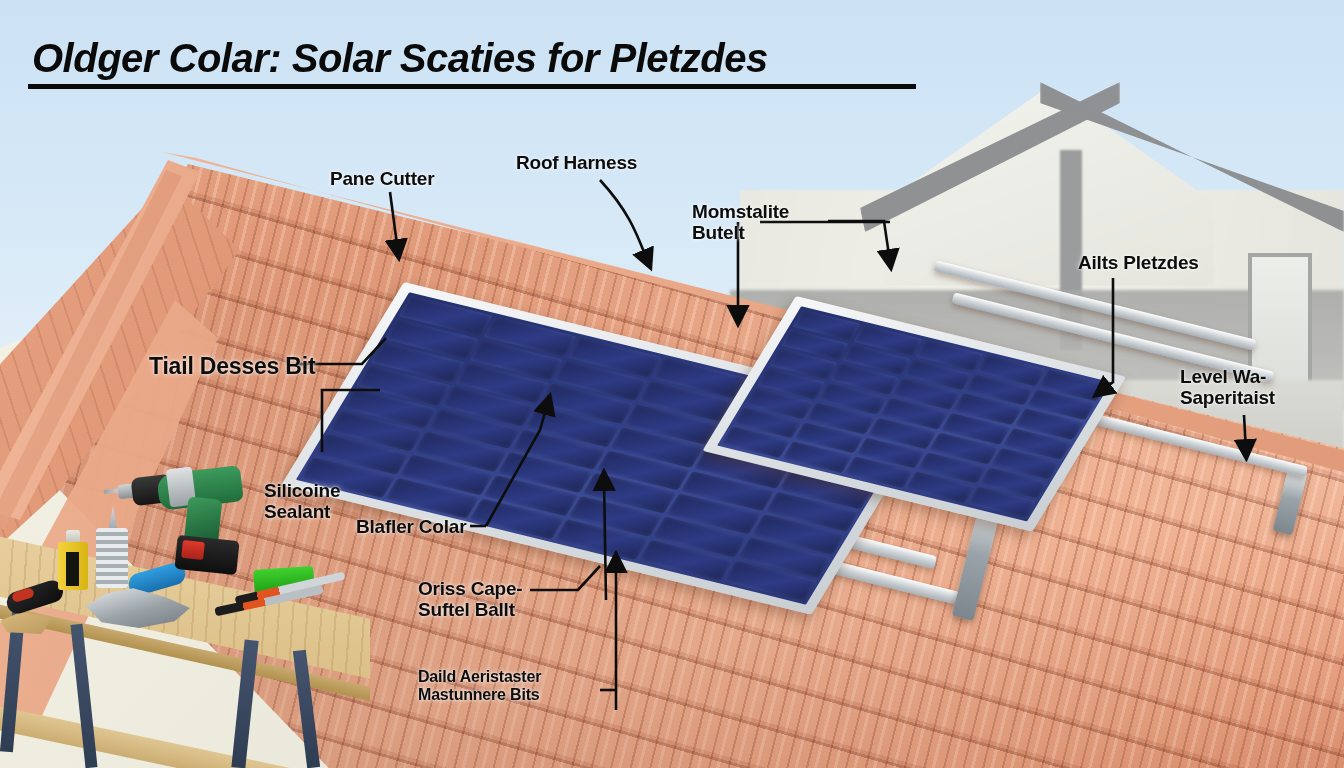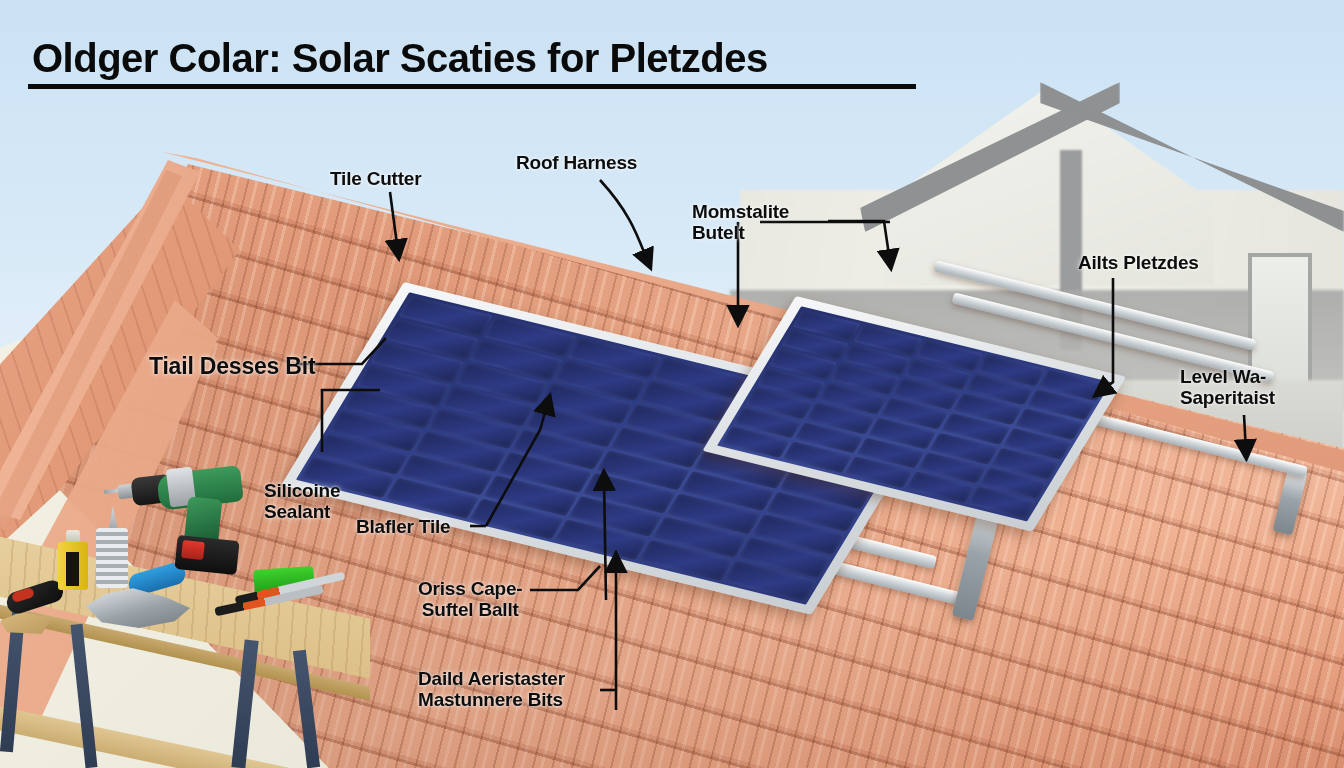--- a/index.html
+++ b/index.html
@@ -261,21 +261,21 @@
     position:absolute;color:#0d0d0d;font-weight:bold;
     font-family:"Liberation Sans", sans-serif;
     line-height:1.12;letter-spacing:-0.2px;
     text-shadow:0 0 3px rgba(255,255,255,.85), 0 0 6px rgba(255,255,255,.6);
     white-space:pre-line;
   }
 
   
   .title{
     position:absolute;left:32px;top:36px;
-    font-size:40px;font-weight:bold;
+    font-size:40px;font-weight:bold;font-style:italic;
     color:#0a0a0a;letter-spacing:-0.5px;
     white-space:nowrap;
   }
   .title-rule{
     position:absolute;left:28px;top:84px;width:888px;height:5px;background:#0a0a0a;
   }
 
   svg.leaders{position:absolute;left:0;top:0;width:1344px;height:768px;pointer-events:none;}
 </style>
 </head>
@@ -474,41 +474,41 @@
       <path d="M470,526 L486,526"></path>
 
       <path d="M530,590 L578,590 L600,566"></path>
 
       <path d="M600,690 L616,690"></path>
 
       <path d="M760,222 L890,222"></path>
     </g>
   </svg>
 
-  <div class="lbl" style="left:330px;top:168px;font-size:19px;">Tile Cutter</div>
+  <div class="lbl" style="left:330px;top:168px;font-size:19px;">Pane Cutter</div>
 
   <div class="lbl" style="left:516px;top:152px;font-size:19px;">Roof Harness</div>
 
   <div class="lbl" style="left:692px;top:186px;font-size:19px;margin-top:15px;">Momstalite
 Butelt</div>
 
   <div class="lbl" style="left:1078px;top:252px;font-size:19px;">Ailts Pletzdes</div>
 
   <div class="lbl" style="left:1180px;top:366px;font-size:19px;">Level Wa-
 Saperitaist</div>
 
   <div class="lbl" style="left:149px;top:354px;font-size:23px;">Tiail Desses Bit</div>
 
   <div class="lbl" style="left:264px;top:452px;font-size:19px;margin-top:28px;">Silicoine
 Sealant</div>
 
-  <div class="lbl" style="left:356px;top:516px;font-size:19px;">Blafler Tile</div>
-
-  <div class="lbl" style="left:418px;top:578px;font-size:19px;text-align:center;">Oriss Cape-
+  <div class="lbl" style="left:356px;top:516px;font-size:19px;">Blafler Colar</div>
+
+  <div class="lbl" style="left:418px;top:578px;font-size:19px;">Oriss Cape-
 Suftel Ballt</div>
 
-  <div class="lbl" style="left:418px;top:668px;font-size:19px;">Daild Aeristaster
+  <div class="lbl" style="left:418px;top:668px;font-size:16px;">Daild Aeristaster
 Mastunnere Bits</div>
 
   <div class="title">Oldger Colar: Solar Scaties for Pletzdes</div>
   <div class="title-rule"></div>
 
 </div>
 
 </body></html>

